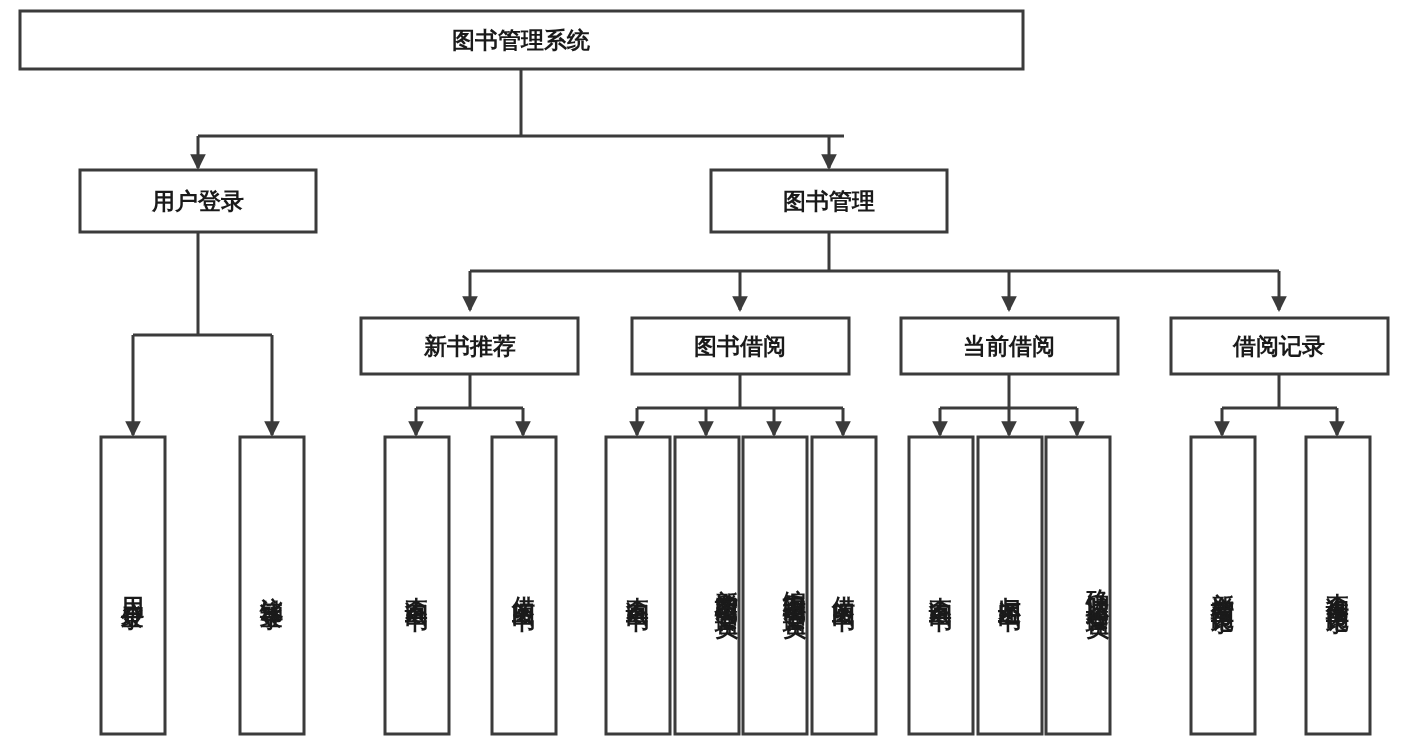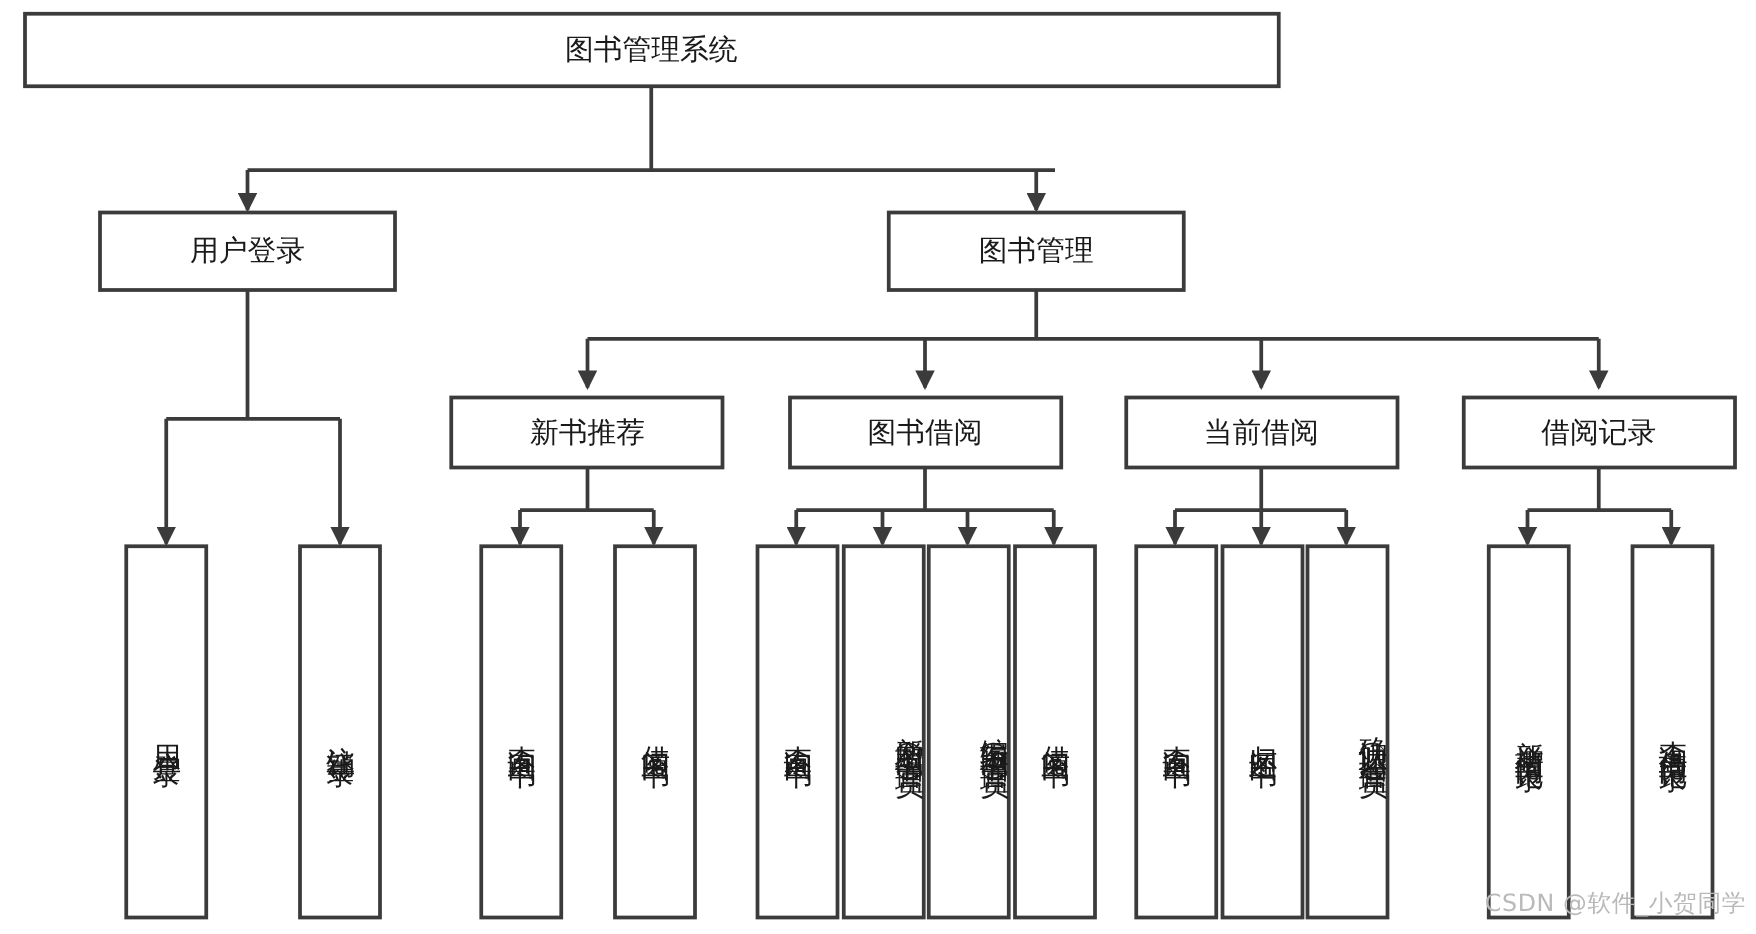--- a/index.html
+++ b/index.html
@@ -11,20 +11,21 @@
     width: 1405px;
     height: 747px;
     font-family: "DejaVu Sans", "Liberation Sans", sans-serif;
     overflow: hidden;
   }
   #diagram-root {
     position: relative;
     width: 1405px;
     height: 740px;
     background: #ffffff;
+    font-weight: bold;
   }
   svg#flow {
     position: absolute;
     left: 0;
     top: 0;
     width: 1405px;
     height: 747px;
   }
   .node-box {
     fill: #ffffff;
@@ -209,14 +210,13 @@
   <div class="leaf-label-wrap" style="left:743px; top:437px; width:64px; height:297px; align-items:flex-start; padding-top:6px; box-sizing:border-box;">编辑图书（管理员）</div>
   <div class="leaf-label-wrap" style="left:812px; top:437px; width:64px; height:297px;">借阅图书</div>
 
   <div class="leaf-label-wrap" style="left:909px; top:437px; width:64px; height:297px;">查询图书</div>
   <div class="leaf-label-wrap" style="left:978px; top:437px; width:64px; height:297px;">归还图书</div>
   <div class="leaf-label-wrap" style="left:1046px; top:437px; width:64px; height:297px; align-items:flex-start; padding-top:6px; box-sizing:border-box;">确认归还（管理员）</div>
 
   <div class="leaf-label-wrap" style="left:1191px; top:437px; width:64px; height:297px;">新增借阅记录</div>
   <div class="leaf-label-wrap" style="left:1306px; top:437px; width:64px; height:297px;">查询借阅记录</div>
 
-  <div class="watermark">CSDN @软件_小贺同学</div>
 </div>
 
 </body></html>

